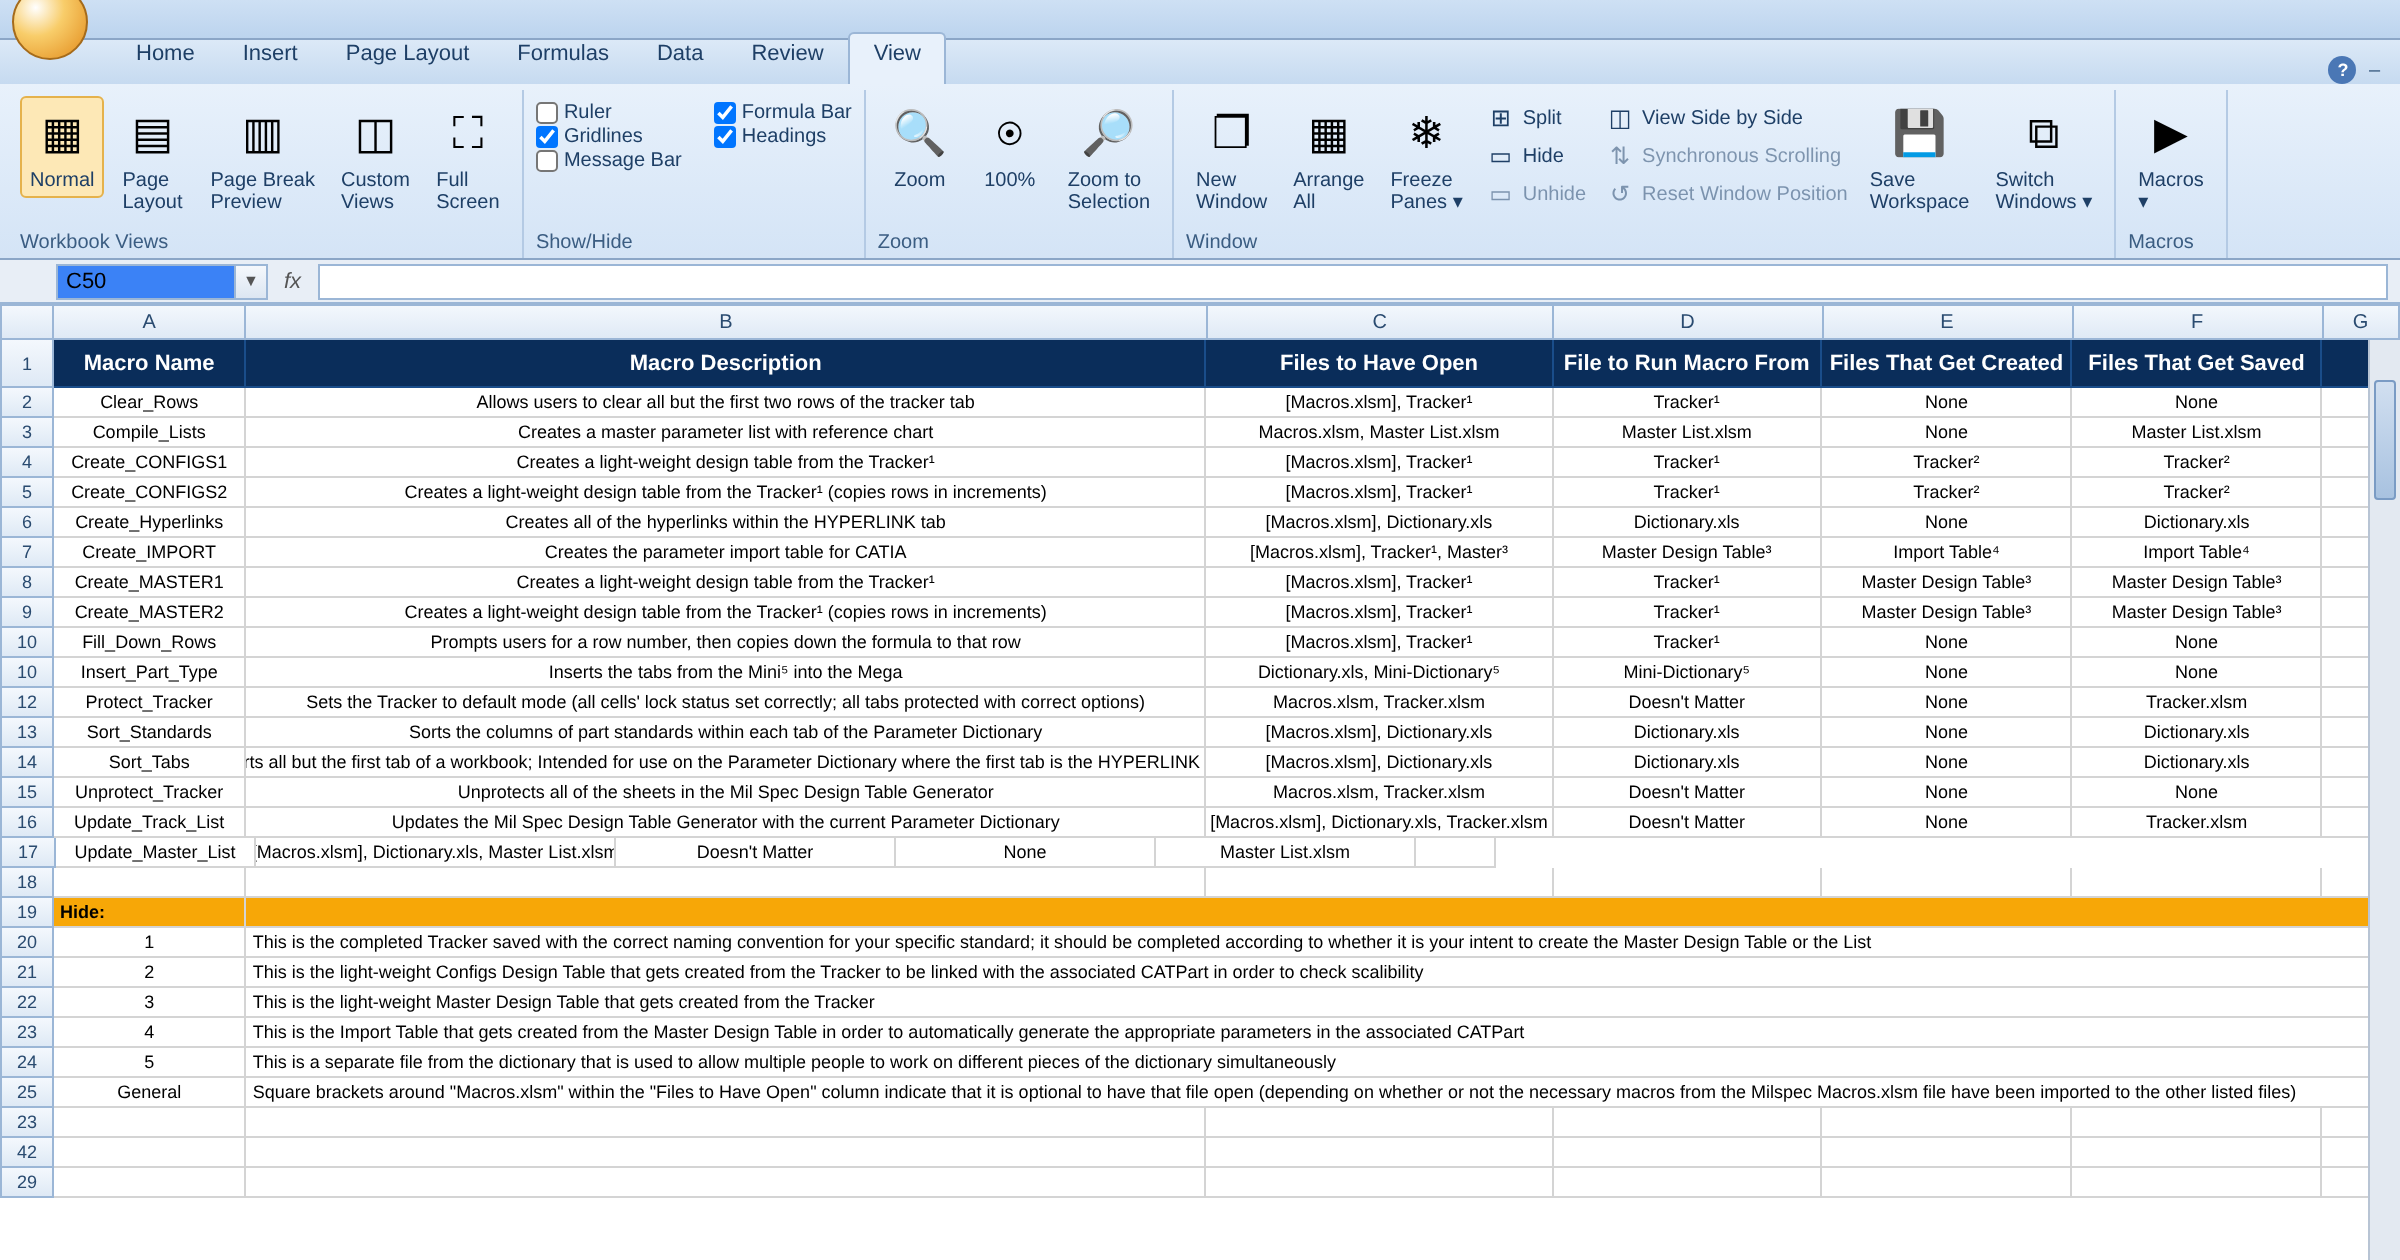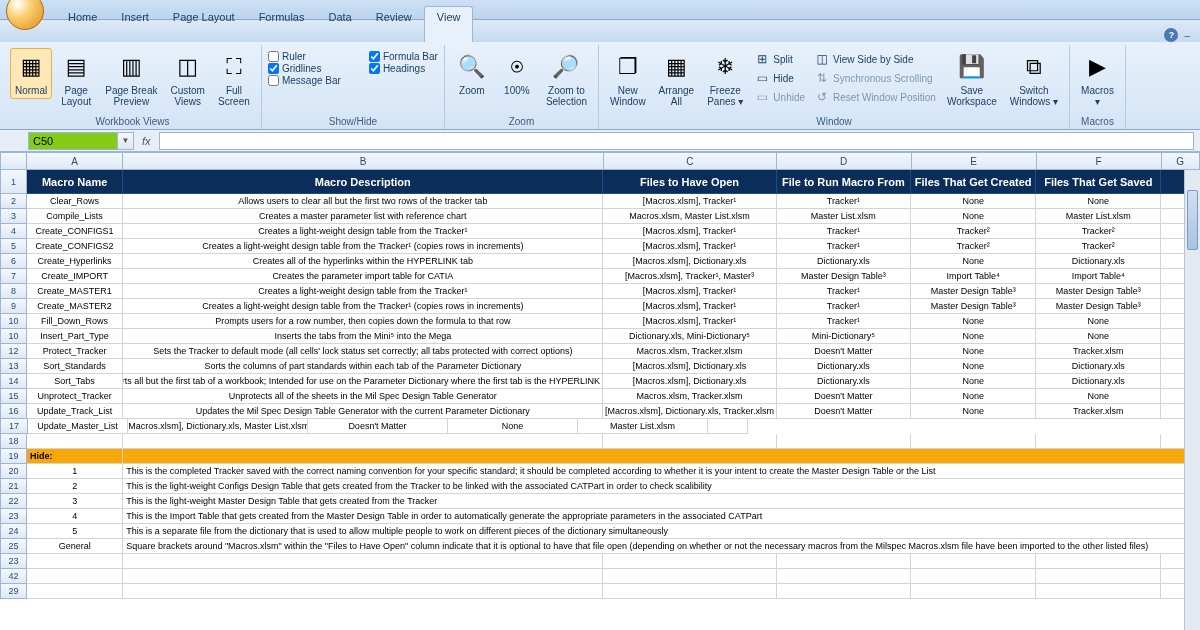--- a/index.html
+++ b/index.html
@@ -4,43 +4,43 @@
 <style>
 * { margin: 0; padding: 0; box-sizing: border-box; }
 body { font-family: "Segoe UI", Tahoma, sans-serif; font-size: 11px; background: #fff; overflow: hidden; width: 1200px; height: 630px; }
 
 
 .title-bar { height: 20px; background: linear-gradient(#cee0f4, #bcd4ee); border-bottom: 1px solid #8ba6c7; display: flex; align-items: center; }
 .office-btn { width: 38px; height: 38px; border-radius: 50%; background: radial-gradient(circle at 30% 30%, #fff, #f8cd6a 40%, #e28a1a); border: 1px solid #a56b1b; margin: 2px 10px 0 6px; position: relative; z-index: 10; }
 
 
 .tab-strip { height: 22px; background: linear-gradient(#dce9f7, #c6daf0); display: flex; align-items: flex-end; padding-left: 56px; gap: 0; font-size: 11px; }
-.tab-strip .tab { padding: 4px 12px 19px; color: #1e3f66; cursor: pointer; border-top-left-radius: 3px; border-top-right-radius: 3px; }
+.tab-strip .tab { padding: 4px 12px 9px; color: #1e3f66; cursor: pointer; border-top-left-radius: 3px; border-top-right-radius: 3px; }
 .tab-strip .tab.active { background: #e8f1fb; border: 1px solid #9bb6d6; border-bottom: none; color: #1e3f66; }
 .tab-strip .help-area { margin-left: auto; display: flex; gap: 6px; padding-right: 10px; align-items: center; }
 .help-area span { width: 14px; height: 14px; border-radius: 50%; background: #4a77b5; color: #fff; display: flex; align-items: center; justify-content: center; font-size: 9px; font-weight: bold; }
 
 
 .ribbon { height: 88px; background: linear-gradient(#e8f1fb, #d4e4f6); border-bottom: 1px solid #8ba6c7; display: flex; padding: 3px 4px 0; gap: 0; }
 .ribbon-group { display: flex; flex-direction: column; border-right: 1px solid #b4cae4; padding: 0 6px; }
 .ribbon-group-content { display: flex; gap: 3px; flex: 1; align-items: flex-start; padding-top: 3px; }
-.ribbon-group-label { text-align: center; font-size: 10px; color: #3b5d82; padding: 1px 0 2px; }
+.ribbon-group-label { font-size: 10px; color: #3b5d82; padding: 1px 0 2px; }
 .rbtn { display: flex; flex-direction: column; align-items: center; padding: 2px 4px; border: 1px solid transparent; border-radius: 3px; cursor: pointer; min-width: 40px; }
 .rbtn.active { background: #fde8b6; border-color: #e5b24c; }
 .rbtn .ico { width: 32px; height: 32px; display: flex; align-items: center; justify-content: center; font-size: 22px; }
-.rbtn .lbl { font-size: 10px; color: #1e3f66; text-align: center; line-height: 1.1; margin-top: 2px; }
+.rbtn .lbl { font-size: 10px; color: #1e3f66; text-align: left; line-height: 1.1; margin-top: 2px; }
 .small-col { display: flex; flex-direction: column; gap: 1px; font-size: 10px; color: #1e3f66; }
 .small-col label { display: flex; align-items: center; gap: 3px; white-space: nowrap; }
 .small-col input[type=checkbox] { width: 11px; height: 11px; }
 .small-row-btn { display: flex; align-items: center; gap: 3px; font-size: 10px; color: #1e3f66; padding: 1px 3px; white-space: nowrap; }
 .small-row-btn .sico { width: 16px; height: 16px; display: inline-flex; align-items: center; justify-content: center; font-size: 12px; }
 
 
 .fbar { height: 22px; background: #e8eef6; border-bottom: 1px solid #9bb6d6; display: flex; align-items: center; }
-.namebox { width: 90px; height: 18px; border: 1px solid #9bb6d6; background: #84cc16; margin-left: 28px; font-size: 11px; padding: 0 4px; display: flex; align-items: center; }
+.namebox { width: 90px; height: 18px; border: 1px solid #9bb6d6; background: #3b82f6; margin-left: 28px; font-size: 11px; padding: 0 4px; display: flex; align-items: center; }
 .namebox-arrow { width: 16px; height: 18px; border: 1px solid #9bb6d6; border-left: none; background: linear-gradient(#f5f8fc, #dce6f2); display: flex; align-items: center; justify-content: center; font-size: 8px; color: #555; }
 .fx { padding: 0 8px; font-style: italic; color: #555; }
 .formula-input { flex: 1; height: 18px; border: 1px solid #9bb6d6; background: #fff; margin-right: 6px; }
 
 
 .grid-wrap { position: relative; height: calc(630px - 20px - 22px - 88px - 22px); overflow: auto; }
 .col-headers { display: flex; position: sticky; top: 0; background: linear-gradient(#f4f8fd, #dee9f5); height: 18px; font-size: 10px; color: #2a4b70; z-index: 5; }
 .corner { width: 28px; border: 1px solid #9bb6d6; background: linear-gradient(#f4f8fd, #dee9f5); }
 .colh { border: 1px solid #9bb6d6; border-left: none; display: flex; align-items: center; justify-content: center; }
 .rows { }
@@ -113,21 +113,21 @@
       <div class="rbtn">
           <div class="ico">⛶</div>
           <div class="lbl" style="white-space:pre">Full
 Screen</div>
         </div>
     </div>
     <div class="ribbon-group-label">Workbook Views</div>
   </div>
 
   <div class="ribbon-group">
-    <div class="ribbon-group-content" style="gap:28px;padding-top:6px">
+    <div class="ribbon-group-content" style="gap:16px;padding-top:6px">
       <div class="small-col">
         <label>
             <input type="checkbox" style=""> 
             <span>Ruler</span>
           </label>
         <label>
             <input type="checkbox" checked="" style=""> 
             <span>Gridlines</span>
           </label>
         <label>

